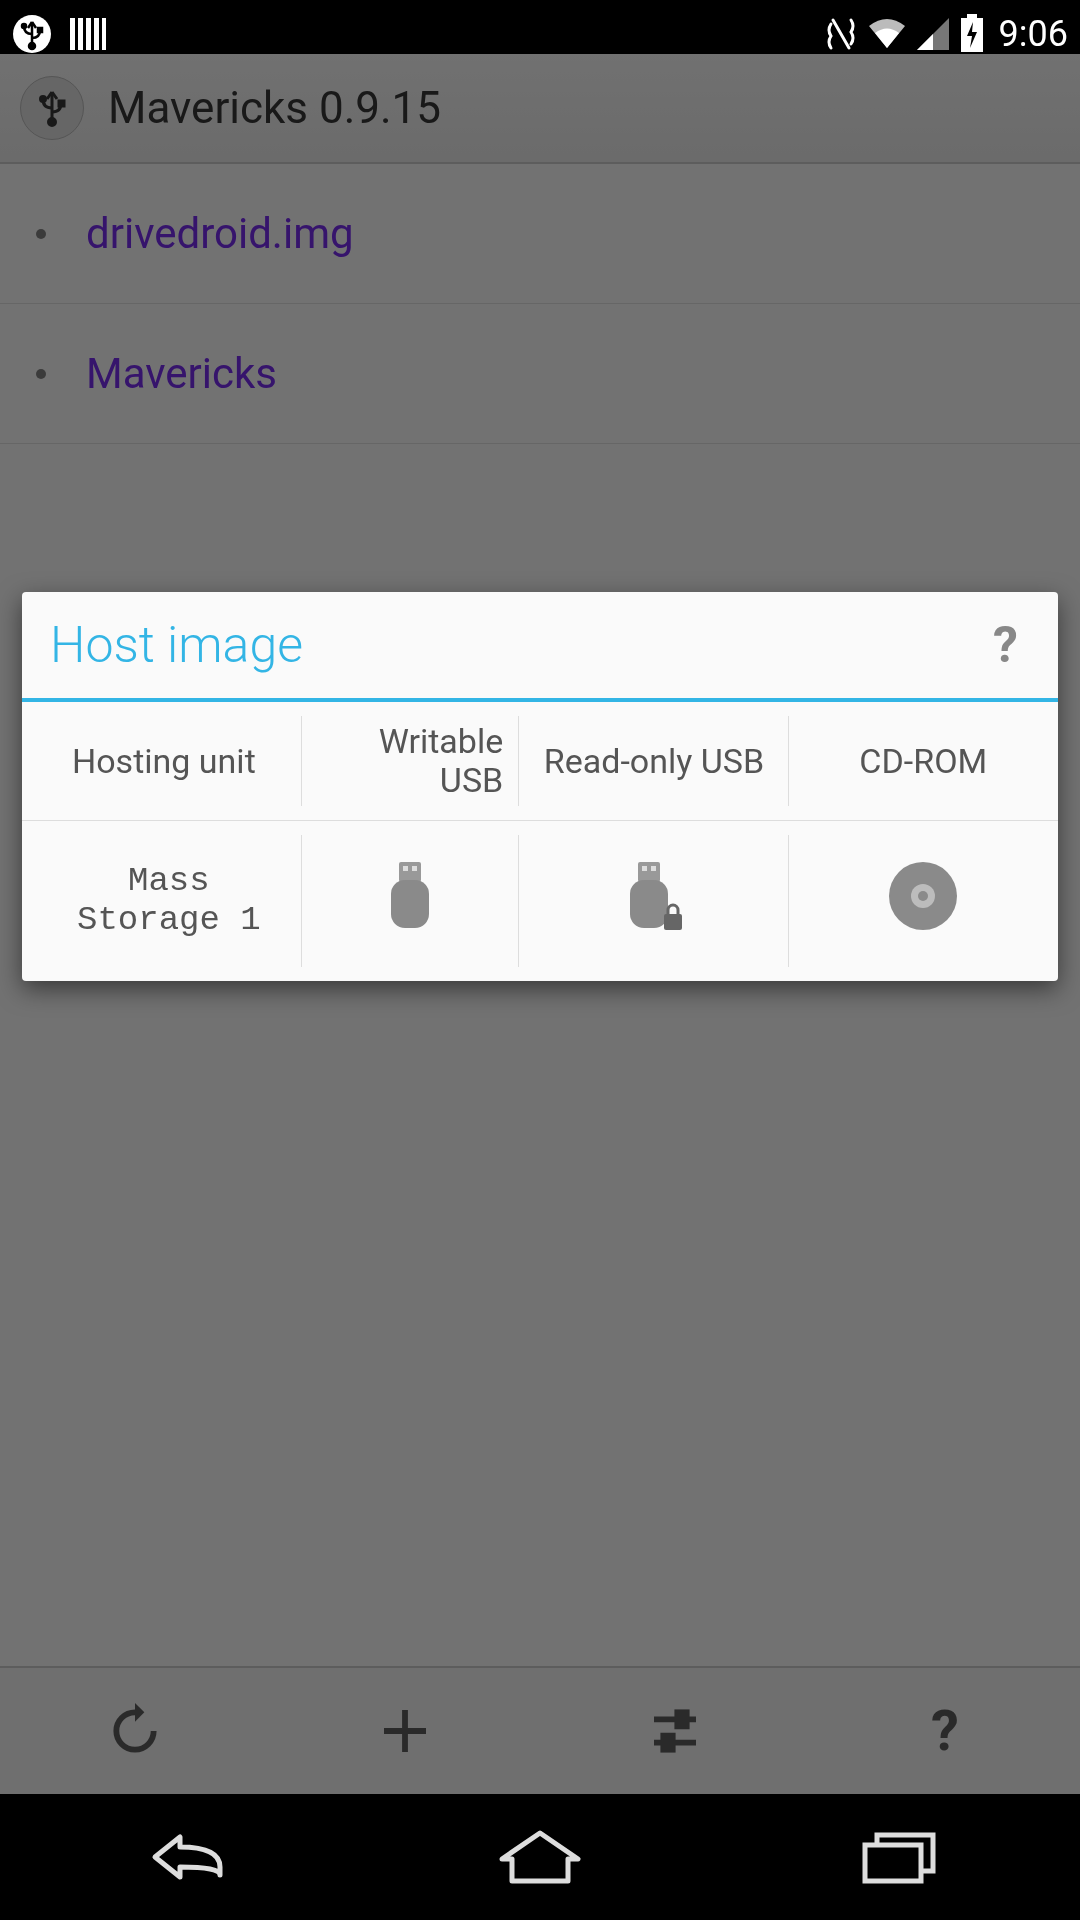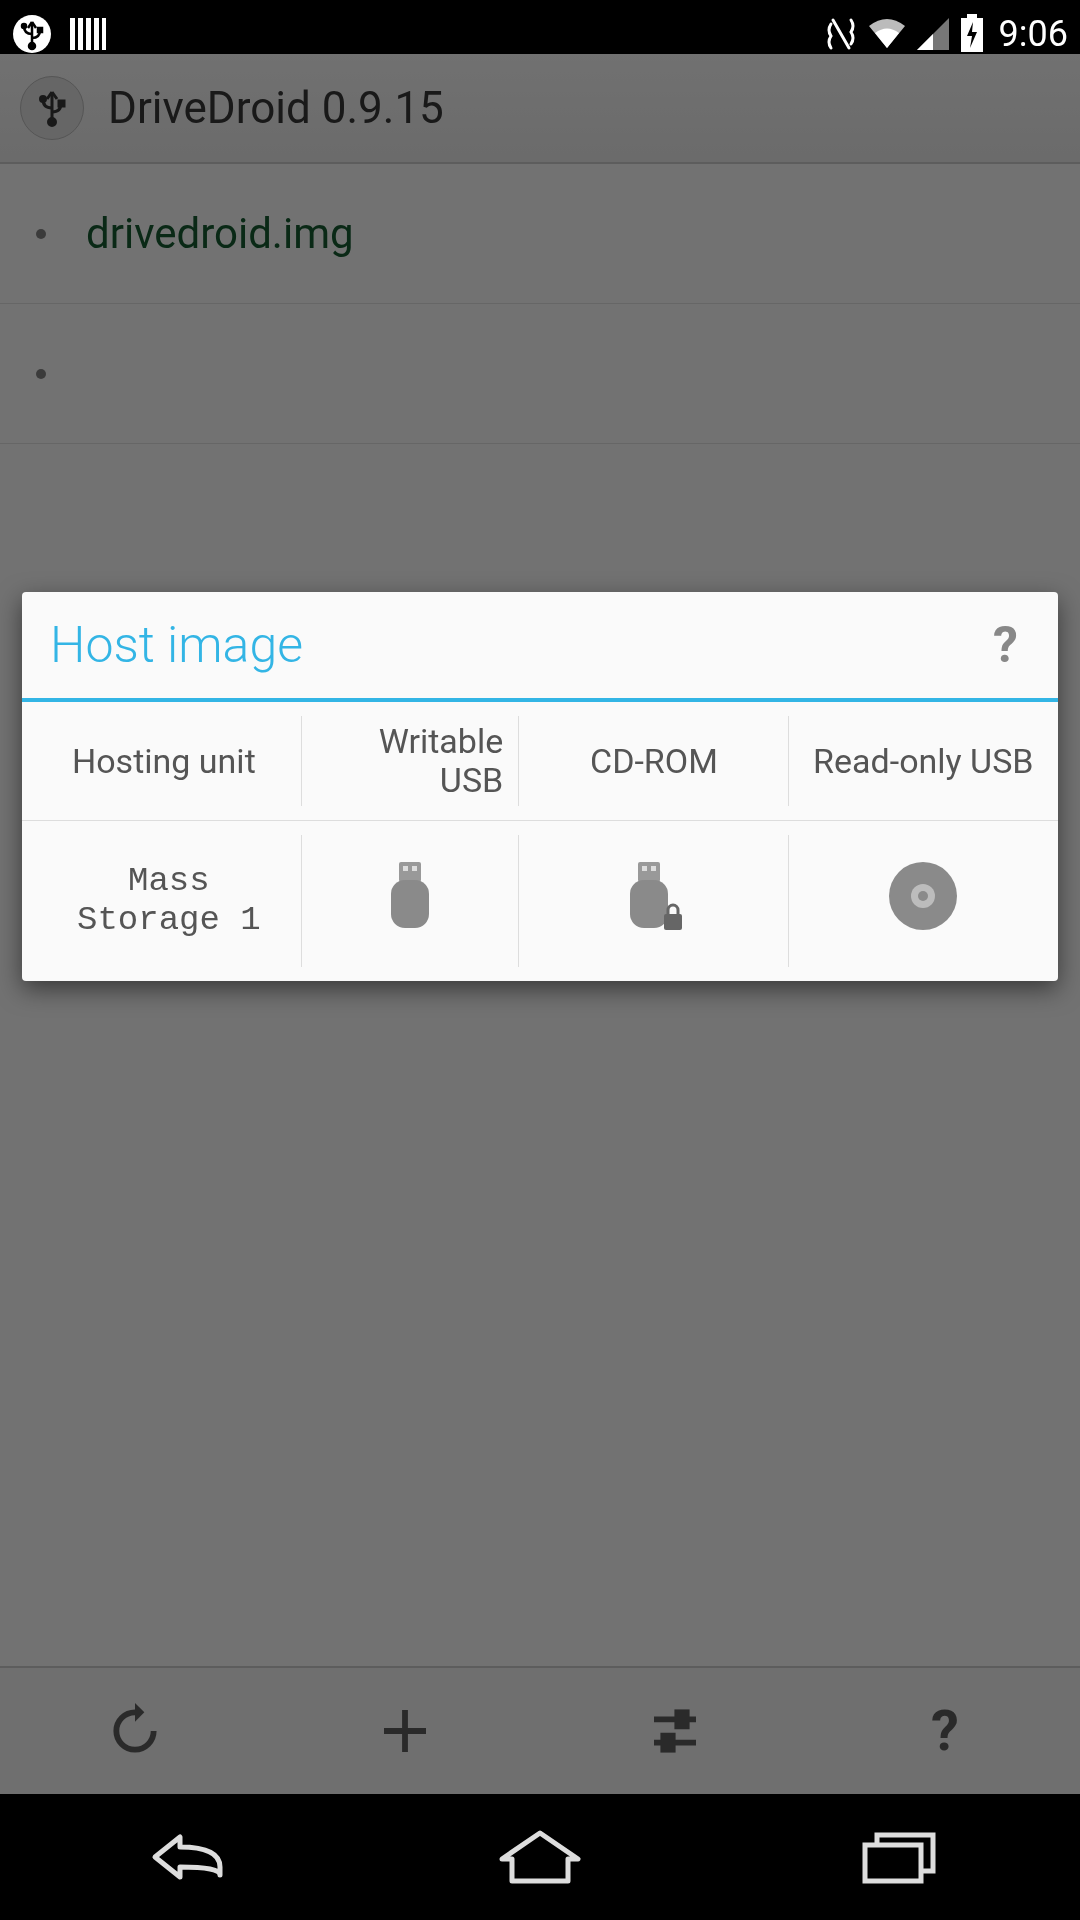--- a/index.html
+++ b/index.html
@@ -51,21 +51,21 @@
 
   
   .list-item {
     height: 140px;
     display: flex;
     align-items: center;
     padding: 0 36px;
     border-bottom: 1px solid #ccc;
   }
   .bullet { width: 10px; height: 10px; background: #777; border-radius: 50%; margin-right: 40px; }
-  .item-label { font-size: 42px; color: #14532d; }
+  .item-label { font-size: 42px; color: #6d28d9; }
 
   
   .action-bar {
     position: absolute;
     left: 0; right: 0;
     bottom: 0;
     height: 128px;
     background: #dedede;
     border-top: 2px solid #bbb;
     display: flex;
@@ -219,29 +219,30 @@
           <line x1="20" y1="4" x2="20" y2="34"></line>
           <path d="M20 4 l-5 7 M20 4 l5 7"></path>
           <path d="M20 20 q-9 0 -9 -9"></path>
           <path d="M20 24 q9 0 9 -9"></path>
           <circle cx="11" cy="11" r="2.5" fill="#333"></circle>
           <rect x="27" y="13" width="5" height="5" fill="#333"></rect>
           <circle cx="20" cy="34" r="3.5" fill="#333"></circle>
         </g>
       </svg>
     </span>
-    <span class="app-title">DriveDroid 0.9.15</span>
+    <span class="app-title">Mavericks 0.9.15</span>
   </div>
 
   <div class="list-item">
     <span class="bullet"></span>
     <span class="item-label">drivedroid.img</span>
   </div>
   <div class="list-item">
     <span class="bullet"></span>
+    <span class="item-label">Mavericks</span>
   </div>
 
   <div class="action-bar">
     <div class="action-btn">
       <svg viewBox="0 0 48 48">
           <path d="M24 8 a16 16 0 1 0 16 16" stroke="#555" stroke-width="5" fill="none"></path>
           <path d="M24 0 l8 8 l-8 8 Z" fill="#555"></path>
           <path d="M24 40 a16 16 0 1 0 -16 -16" stroke="#555" stroke-width="5" fill="none" opacity="0"></path>
           <path d="M10 30 a16 16 0 0 0 30 -6" stroke="#555" stroke-width="5" fill="none" opacity="0"></path>
         </svg>
@@ -271,22 +272,22 @@
 <div class="dim"></div>
 
 <div class="dialog">
   <div class="dialog-header">
     <span class="dialog-title">Host image</span>
     <span class="dialog-help">?</span>
   </div>
   <div class="dialog-row">
     <div class="cell col-host">Hosting unit</div>
     <div class="cell col-wusb">Writable USB</div>
+    <div class="cell col-rusb">Read-only USB</div>
     <div class="cell col-cd">CD-ROM</div>
-    <div class="cell col-rusb">Read-only USB</div>
   </div>
   <div class="dialog-row body">
     <div class="cell col-host">Mass Storage 1</div>
     <div class="cell col-wusb">
       <span>
         <svg width="50" height="72" viewBox="0 0 50 72">
           <rect x="14" y="2" width="22" height="20" rx="2" fill="#999"></rect>
           <rect x="18" y="6" width="5" height="5" fill="#ddd"></rect>
           <rect x="27" y="6" width="5" height="5" fill="#ddd"></rect>
           <rect x="6" y="20" width="38" height="48" rx="14" fill="#8a8a8a"></rect>

